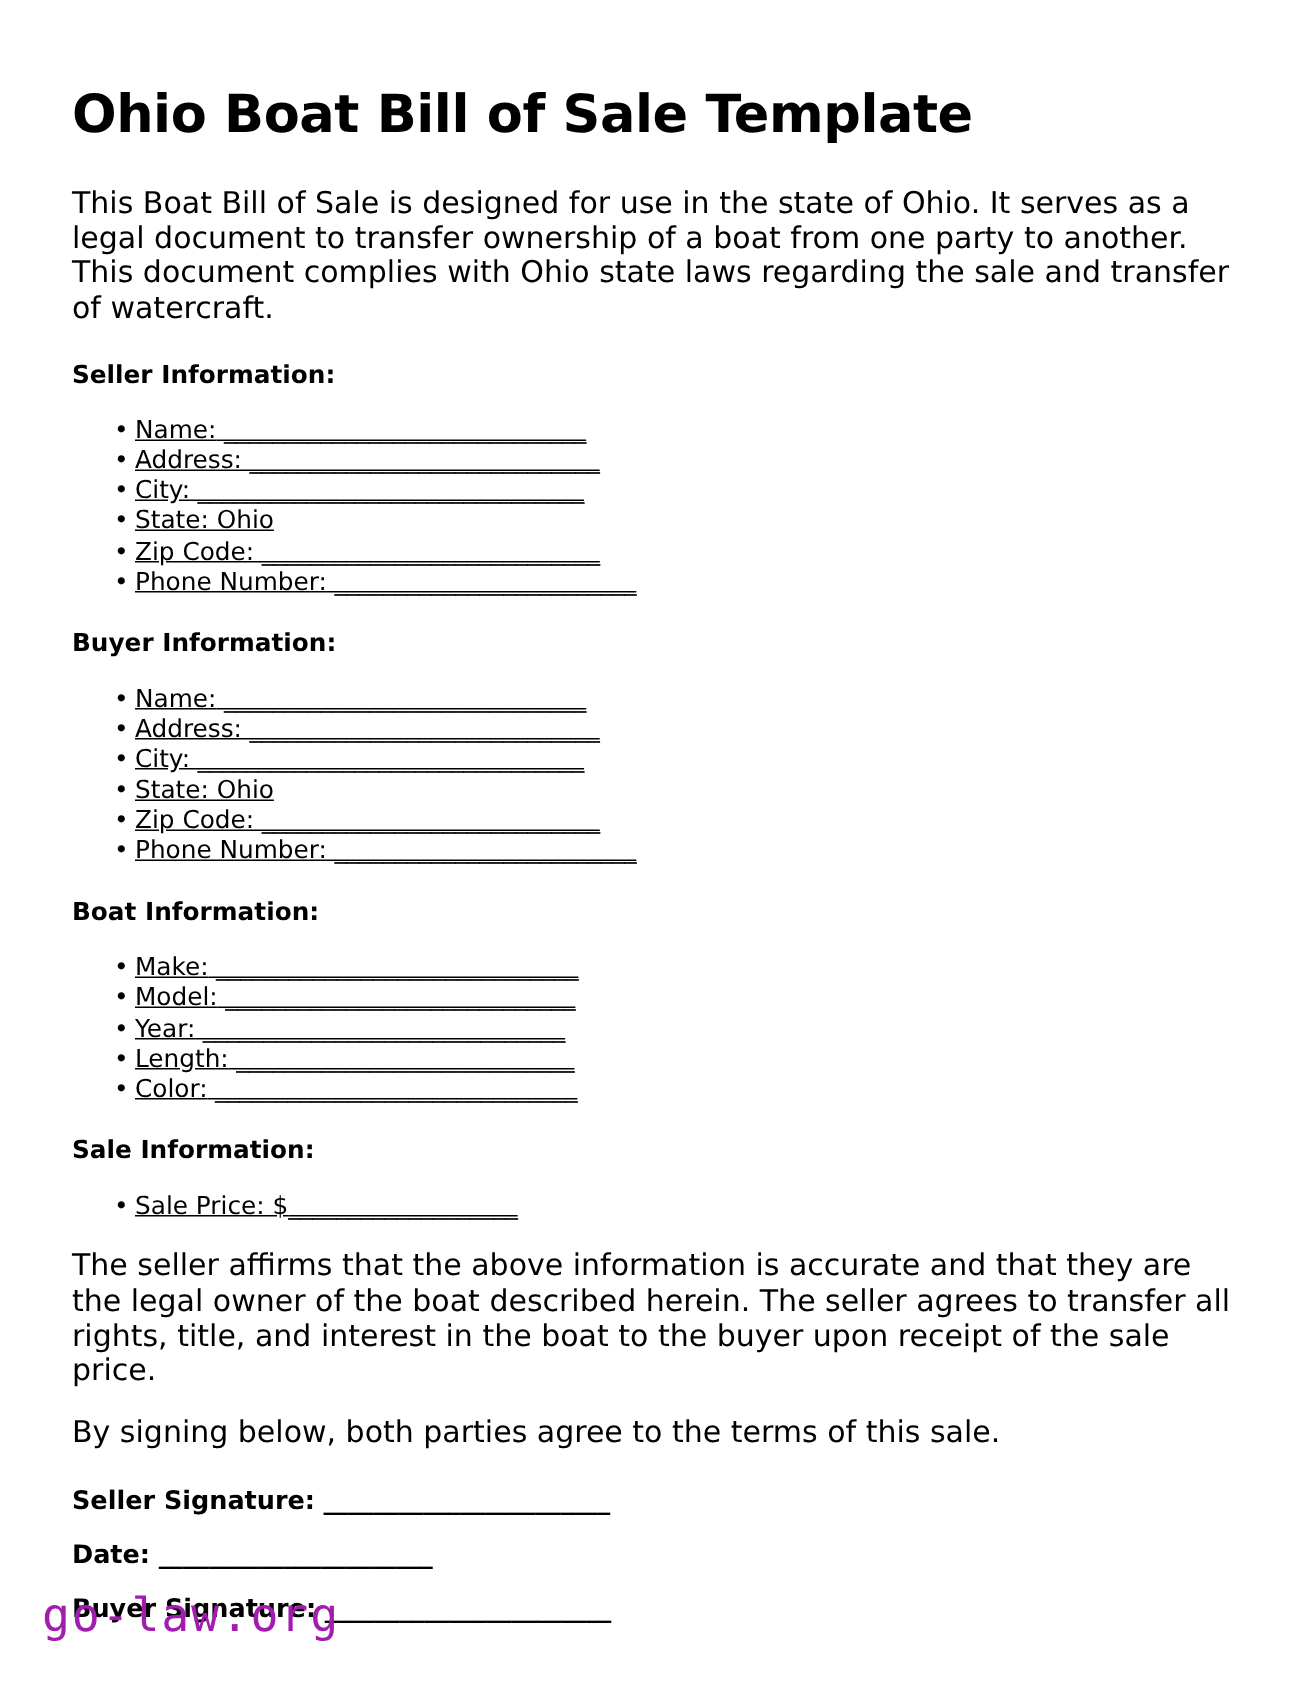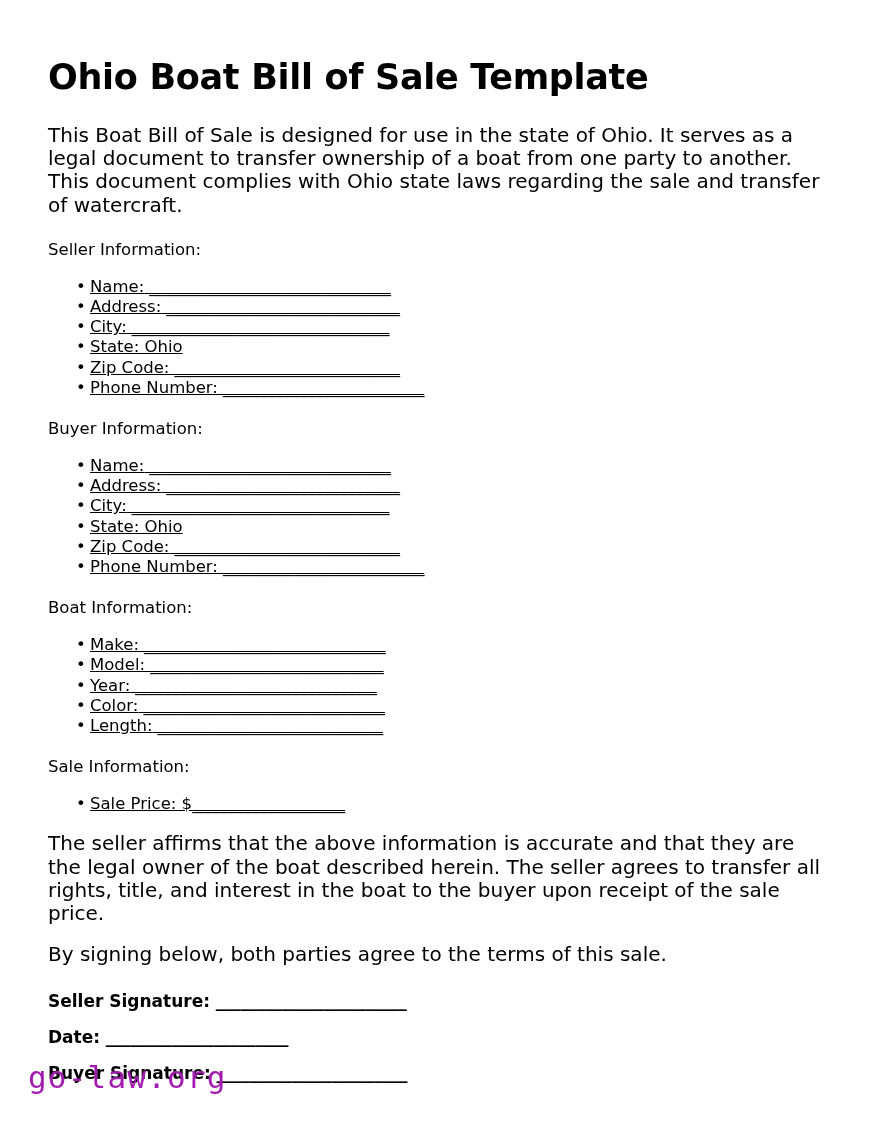--- a/index.html
+++ b/index.html
@@ -44,21 +44,21 @@
     width: 775px;
   }
   p.para {
     margin: 0 0 0 0;
     font-size: 20px;
     line-height: 23.2px;
     text-align: left;
   }
   h2.section-heading {
     font-size: 16.5px;
-    font-weight: normal;
+    font-weight: bold;
     margin: 0;
     line-height: 22px;
   }
   ul.field-list {
     list-style: none;
     margin: 0;
     padding: 0;
     text-decoration: underline;
   }
   ul.field-list li {
@@ -145,22 +145,22 @@
     </ul>
 
     <div class="sp-20"></div>
 
     <h2 class="section-heading">Boat Information:</h2>
     <div class="sp-16"></div>
     <ul class="field-list">
       <li><span>Make:</span><span class="blank"> ______________________________</span></li>
       <li><span>Model:</span><span class="blank"> _____________________________</span></li>
       <li><span>Year:</span><span class="blank"> ______________________________</span></li>
+      <li><span>Length:</span><span class="blank"> ____________________________</span></li>
       <li><span>Color:</span><span class="blank"> ______________________________</span></li>
-      <li><span>Length:</span><span class="blank"> ____________________________</span></li>
     </ul>
 
     <div class="sp-20"></div>
 
     <h2 class="section-heading">Sale Information:</h2>
     <div class="sp-16"></div>
     <ul class="field-list">
       <li><span>Sale Price: $</span><span class="blank">___________________</span></li>
     </ul>
 

